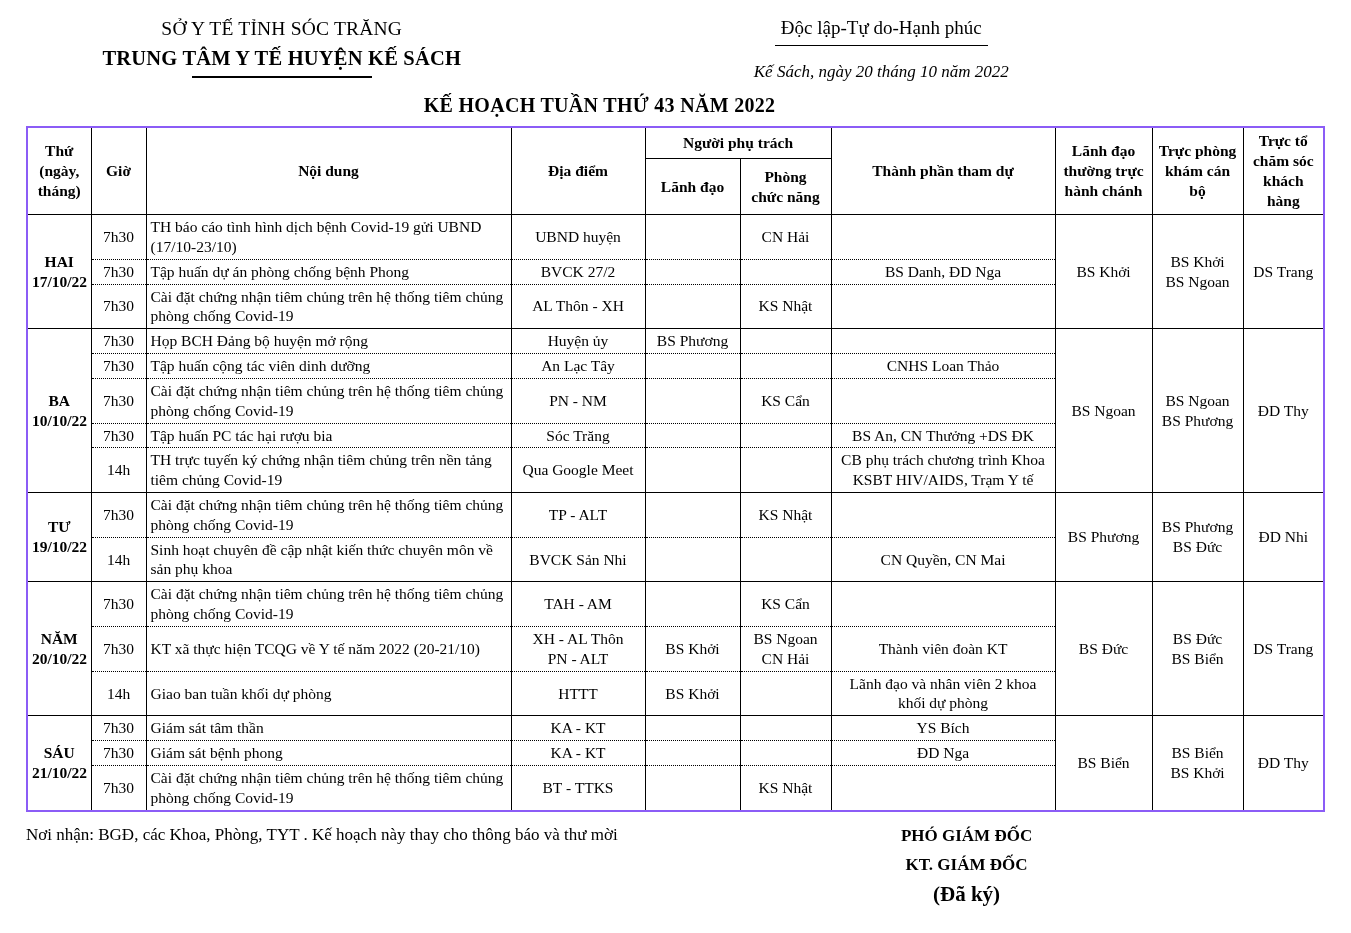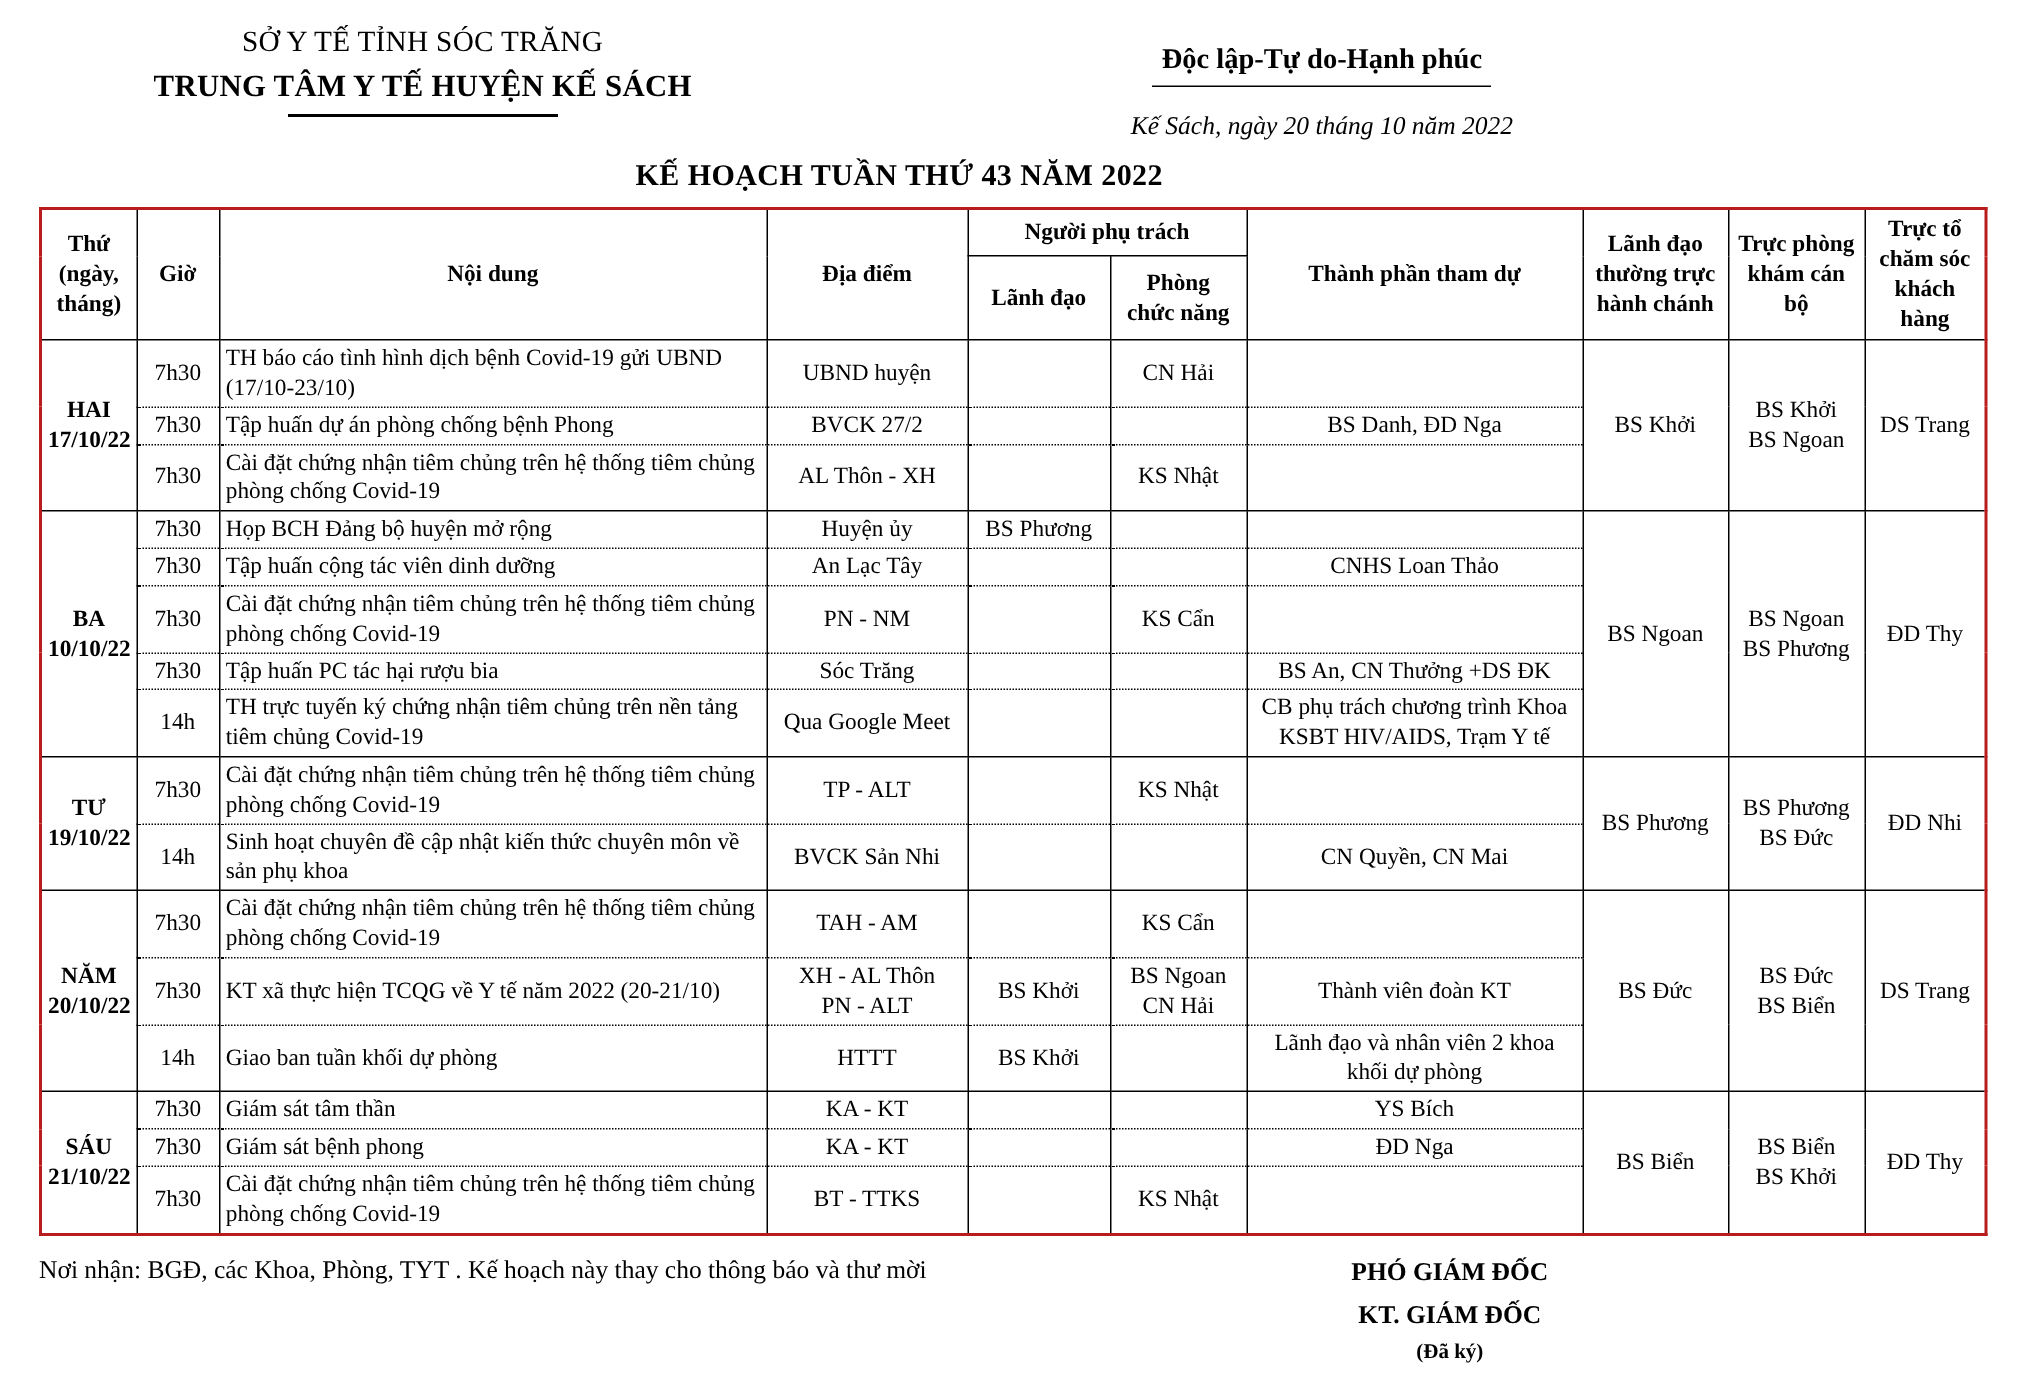--- a/index.html
+++ b/index.html
@@ -54,26 +54,26 @@
     margin: 2px auto 0 auto;
   }
   .nation {
     font-size: 21px;
     font-weight: bold;
     line-height: 1.45;
     letter-spacing: 0.2px;
   }
   .motto {
     font-size: 19px;
-    font-weight: bold;
+    font-weight: normal;
     line-height: 1.5;
     display: inline-block;
     border-bottom: 1.8px solid #000;
     padding: 0 6px 2px 6px;
-    margin-top: 12px;
+    margin-top: 0;
   }
   .place-date {
     font-size: 17px;
     font-style: italic;
     margin-top: 16px;
   }
 
   .doc-title {
     text-align: center;
     font-size: 20px;
@@ -84,21 +84,21 @@
   }
 
   
   .tbl-wrap {
     padding: 0 26px;
   }
   table.plan {
     border-collapse: collapse;
     table-layout: fixed;
     width: 1299px;
-    border: 2px solid #b91c1c;
+    border: 2px solid #8b5cf6;
   }
   table.plan th,
   table.plan td {
     border: 1px solid #000;
     padding: 2px 4px;
     vertical-align: middle;
     font-size: 15.5px;
     line-height: 1.28;
   }
   table.plan thead th {
@@ -155,21 +155,21 @@
     font-size: 17px;
     padding-top: 4px;
   }
   .foot-right {
     width: 36%;
     text-align: center;
     font-weight: bold;
     font-size: 17px;
     line-height: 1.75;
   }
-  .foot-right .signed { font-size: 14px; line-height: 1.4; }
+  .foot-right .signed { font-size: 21px; line-height: 1.4; }
 </style>
 </head>
 <body>
 
 <div class="page">
 
   <div class="doc-header">
     <div class="hdr-left">
       <div class="org-sub">SỞ Y TẾ TỈNH SÓC TRĂNG</div>
       <div class="org-main">TRUNG TÂM Y TẾ HUYỆN KẾ SÁCH</div>

